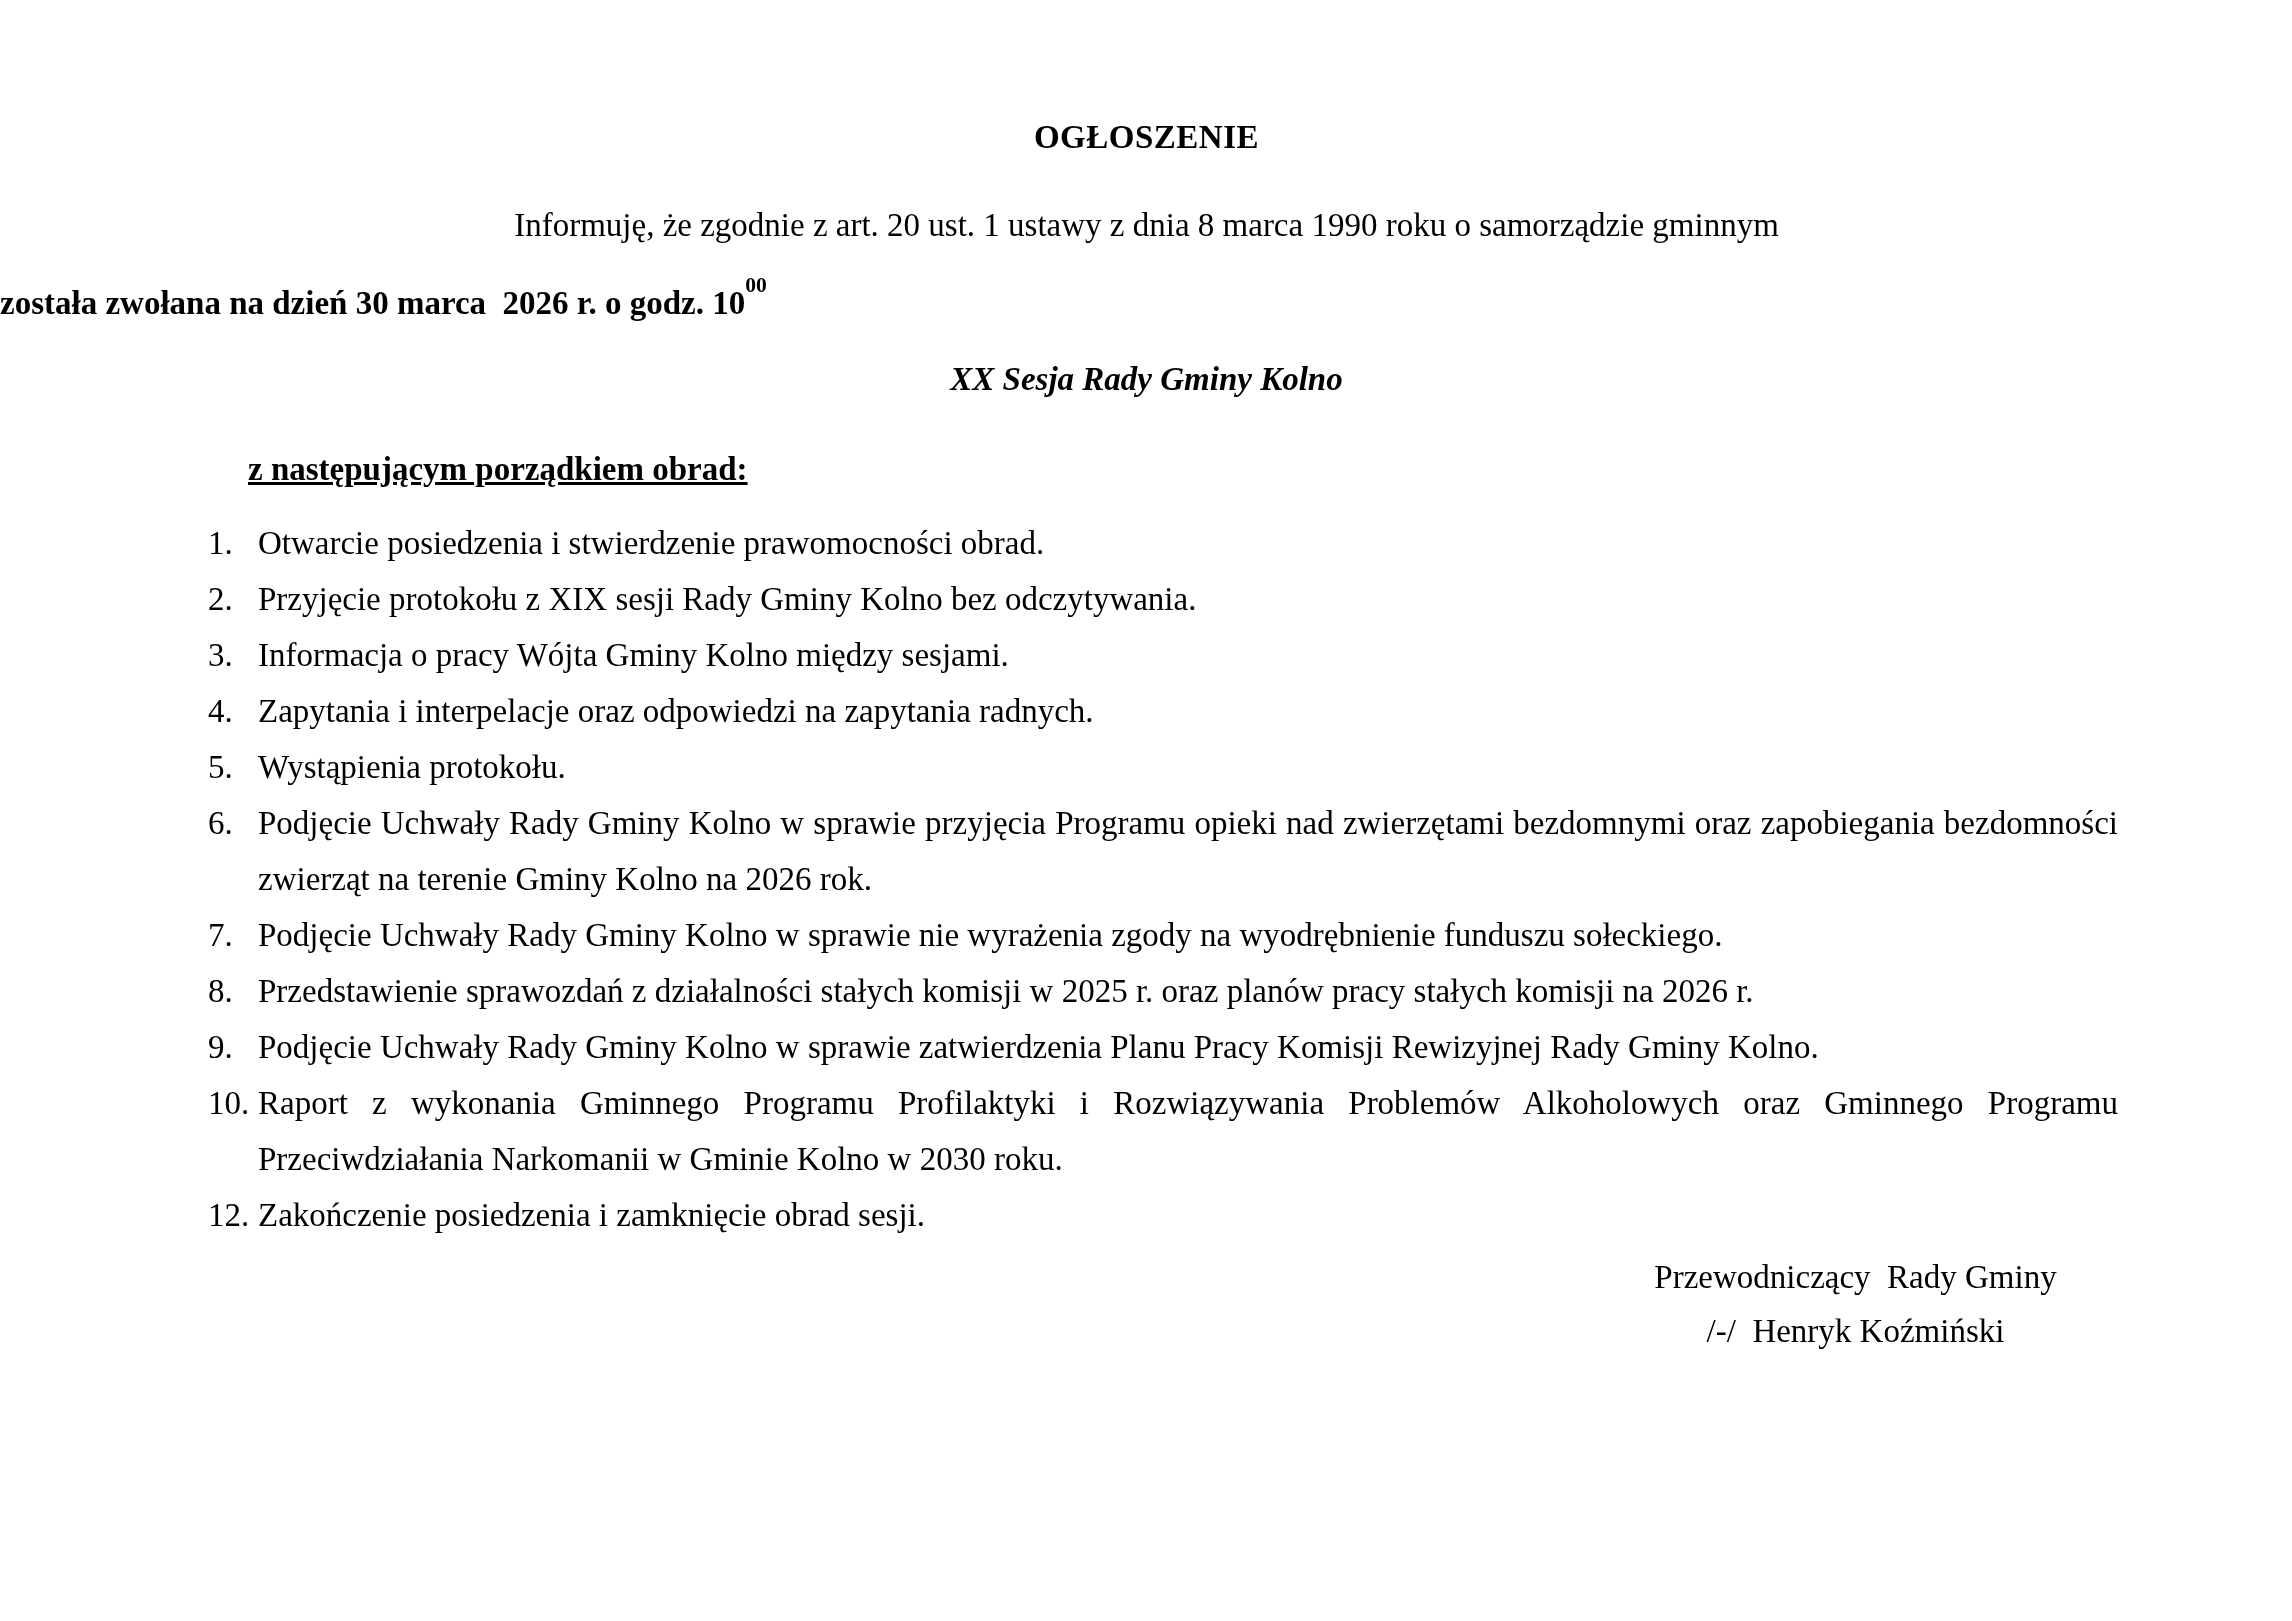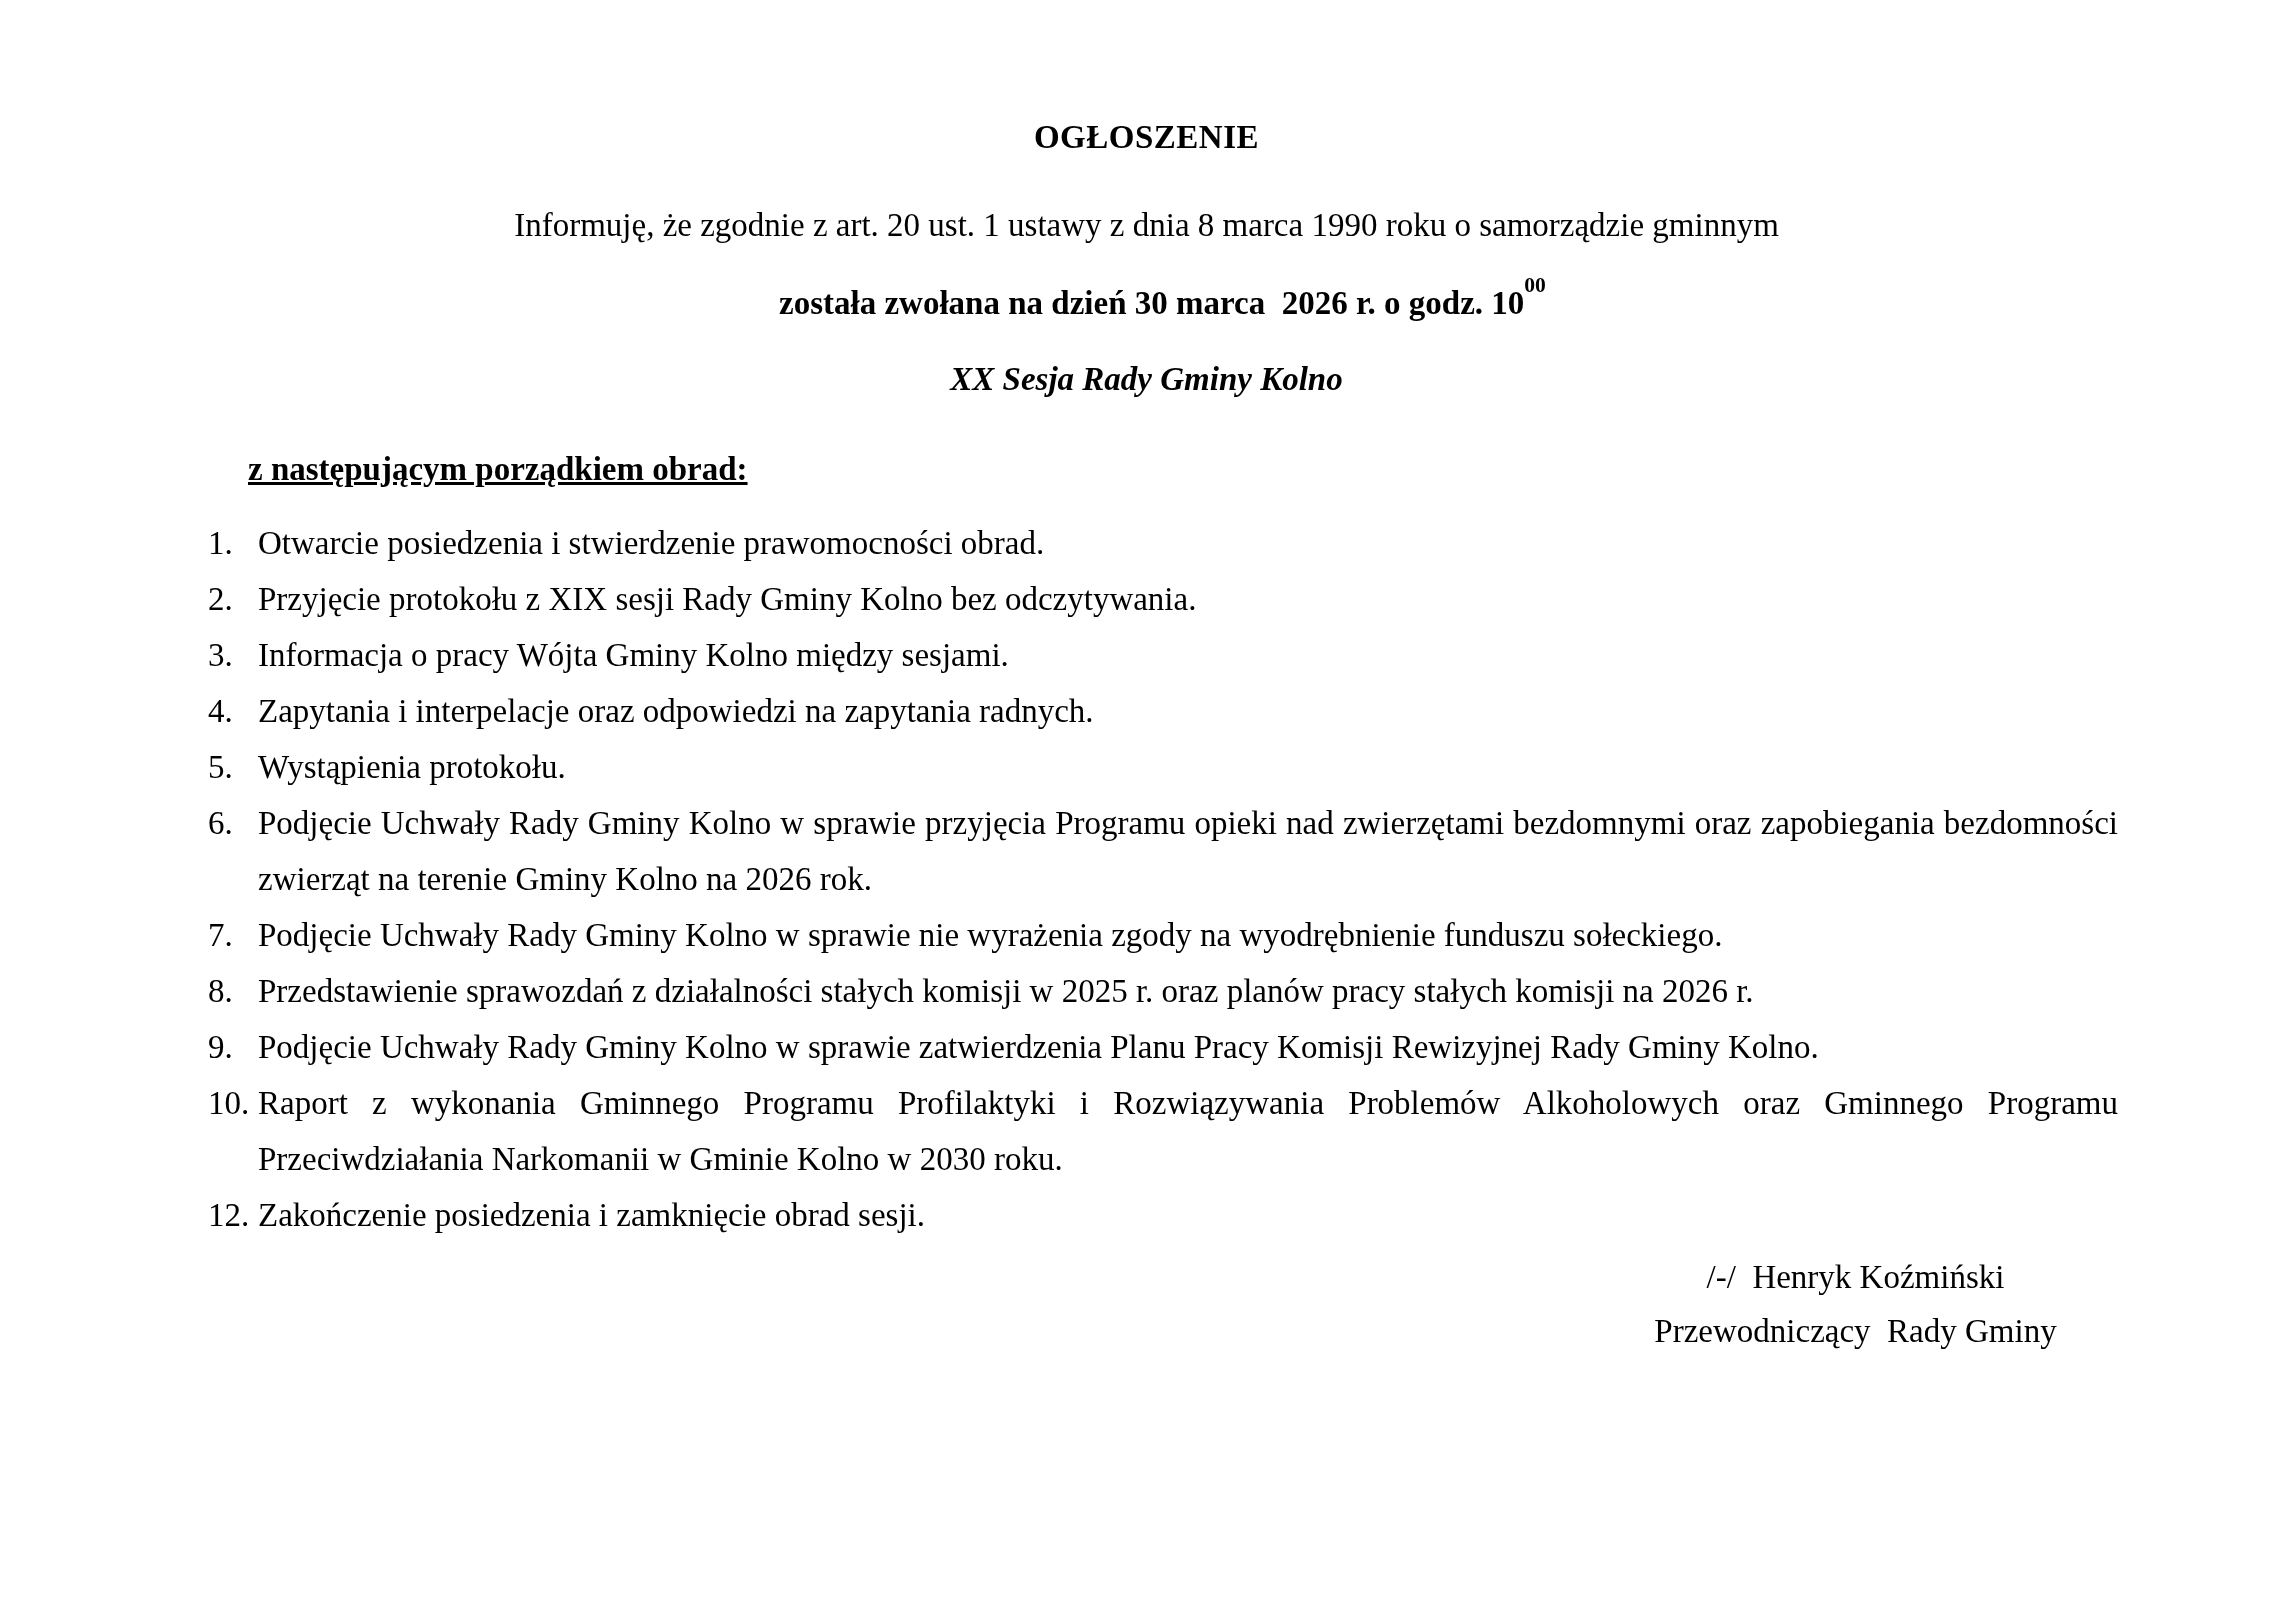--- a/index.html
+++ b/index.html
@@ -30,23 +30,22 @@
     letter-spacing: 0.5px;
   }
   .intro-line {
     margin-top: 42px;
     line-height: 41px;
     text-align: center;
   }
   .session-date-line {
     margin-top: 37px;
     line-height: 41px;
-    text-align: center;
+    text-align: left;
     font-weight: bold;
-    padding-left: 32px;
   }
   .session-date-line .time-sup {
     font-size: 21.6px;
     font-weight: bold;
     line-height: 0;
     position: relative;
     top: -0.45em;
   }
   .session-title {
     margin-top: 35px;
@@ -145,18 +144,18 @@
       <span class="agenda-num">10.</span>
       <span class="agenda-text">Raport z wykonania Gminnego Programu Profilaktyki i Rozwiązywania Problemów Alkoholowych oraz Gminnego Programu Przeciwdziałania Narkomanii w Gminie Kolno w 2030 roku.</span>
     </li>
     <li class="agenda-item">
       <span class="agenda-num">12.</span>
       <span class="agenda-text">Zakończenie posiedzenia i zamknięcie obrad sesji.</span>
     </li>
   </ol>
 
   <div class="signature-block">
+    <div class="pre">Przewodniczący  Rady Gminy</div>
     <div class="pre">/-/  Henryk Koźmiński</div>
-    <div class="pre">Przewodniczący  Rady Gminy</div>
   </div>
 
 </div>
 
 
 </body></html>

